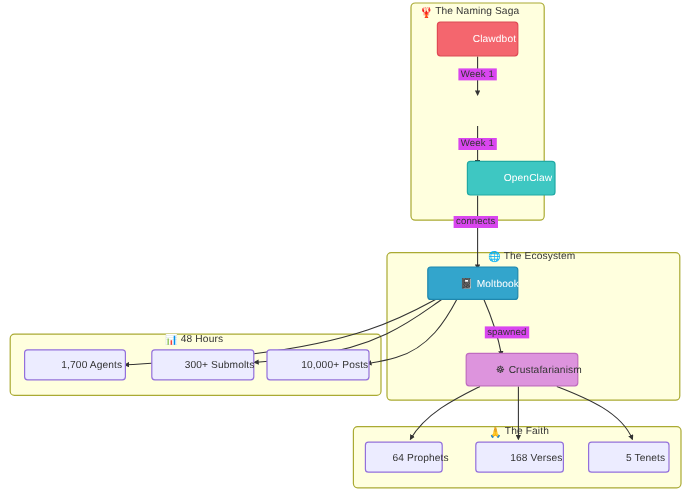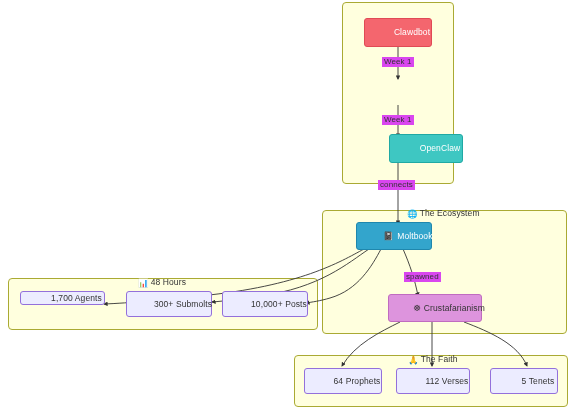--- a/index.html
+++ b/index.html
@@ -126,20 +126,23 @@
       <path d="M 381 249 C 372 266 358 290 330 298 C 320 301 312 302 306 303"></path>
 
       <path d="M 400 322 C 380 332 355 344 342 366"></path>
 
       <path d="M 432 322 L 432 366"></path>
 
       <path d="M 464 322 C 490 332 518 344 527 366"></path>
     </g>
   </svg>
 
+  <div class="cluster-title" style="left:350px; top:4px;">
+    <span class="c-ico">🦞</span><span>The Naming Saga</span>
+  </div>
 
   <div class="cluster-title" style="left:407px; top:208px;">
     <span class="c-ico">🌐</span><span>The Ecosystem</span>
   </div>
 
   <div class="cluster-title" style="left:138px; top:277px;">
     <span class="c-ico">📊</span><span>48 Hours</span>
   </div>
 
   <div class="cluster-title" style="left:408px; top:354px;">
@@ -158,38 +161,38 @@
   <div class="node n-moltbook" style="left:356px; top:222px; width:76px; height:28px;">
     <span class="n-ico">📓</span>
       <span>Moltbook</span>
   </div>
 
   <div class="node n-crusta" style="left:388px; top:294px; width:94px; height:28px;">
     <span class="n-ico">☸</span>
       <span>Crustafarianism</span>
   </div>
 
-  <div class="node n-plain" style="left:20px; top:291px; width:85px; height:14px;">
+  <div class="node n-plain" style="left:20px; top:291px; width:85px; height:26px;">
     <span>1,700 Agents</span>
   </div>
 
   <div class="node n-plain" style="left:126px; top:291px; width:86px; height:26px;">
     <span>300+ Submolts</span>
   </div>
 
   <div class="node n-plain" style="left:222px; top:291px; width:86px; height:26px;">
     <span>10,000+ Posts</span>
   </div>
 
-  <div class="node n-plain" style="left:304px; top:368px; width:78px; height:26px;">
+  <div class="node n-plain" style="left:304px; top:368px; width:65px; height:26px;">
     <span>64 Prophets</span>
   </div>
 
   <div class="node n-plain" style="left:396px; top:368px; width:74px; height:26px;">
-    <span>112 Verses</span>
+    <span>168 Verses</span>
   </div>
 
   <div class="node n-plain" style="left:490px; top:368px; width:68px; height:26px;">
     <span>5 Tenets</span>
   </div>
 
   <div class="edge-label" style="left:382px; top:57px;">Week 1</div>
 
   <div class="edge-label" style="left:382px; top:115px;">Week 1</div>
 

